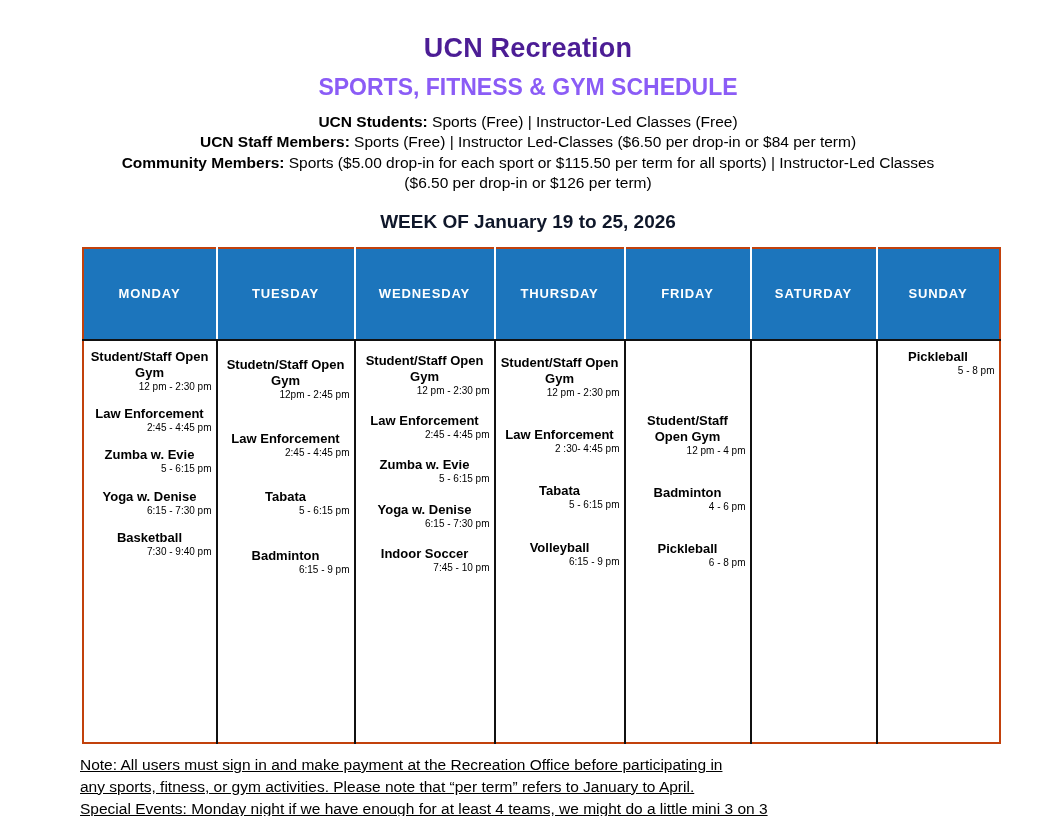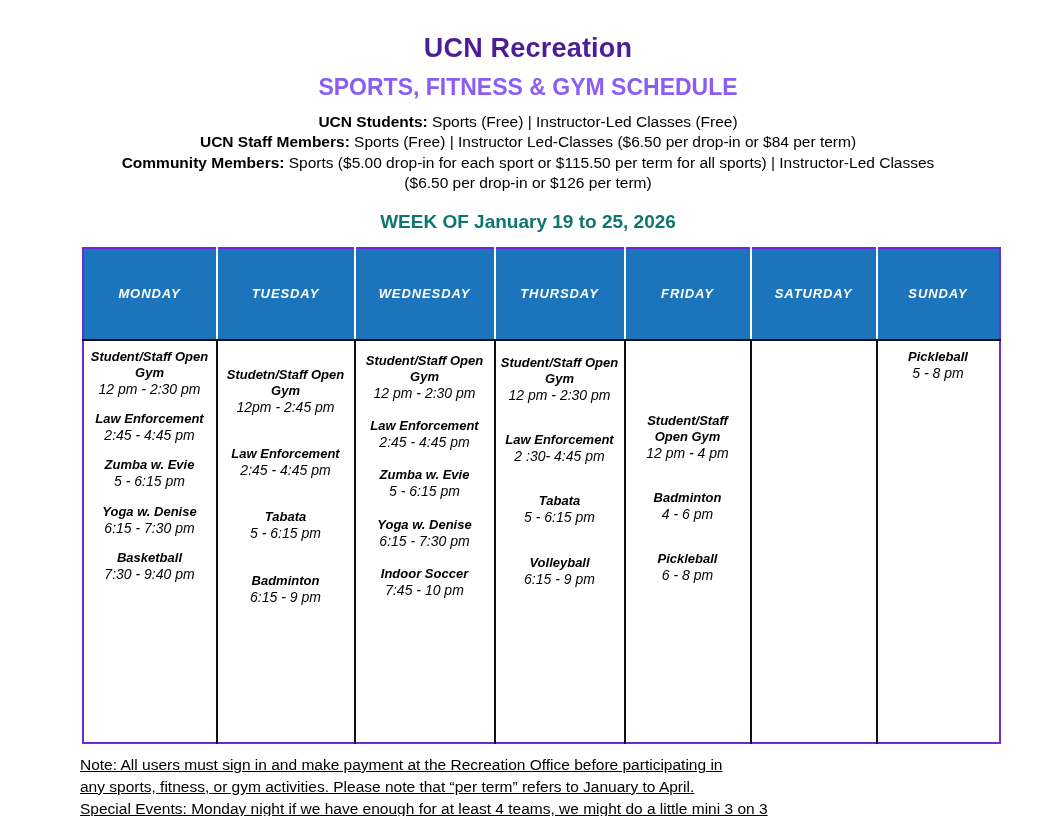--- a/index.html
+++ b/index.html
@@ -41,35 +41,34 @@
     text-align: center;
     font-size: 15.5px;
     line-height: 1.32;
     padding: 0 36px;
   }
   .rates .lbl {
     font-weight: bold;
   }
   .week {
     text-align: center;
-    color: #0f766e;
+    color: #0f172a;
     font-size: 19px;
     font-weight: bold;
     margin-top: 17px;
   }
   .table-wrap {
     margin: 14px auto 0 auto;
     width: 893px;
   }
   table.sched {
     border-collapse: collapse;
     width: 893px;
     table-layout: fixed;
-    border: 2px solid #6d28d9;
-    font-style: italic;
+    border: 2px solid #c2410c;
   }
   table.sched th {
     background: #1c75bc;
     color: #ffffff;
     font-size: 13px;
     font-weight: bold;
     letter-spacing: 0.9px;
     height: 88px;
     vertical-align: middle;
     text-align: center;
@@ -92,22 +91,23 @@
   td.mid { vertical-align: middle; }
   .ev {
     margin-bottom: 13px;
   }
   .ev .name {
     font-size: 13px;
     font-weight: bold;
     line-height: 1.22;
   }
   .ev .time {
-    font-size: 14px;
+    font-size: 10px;
     line-height: 1.25;
+    text-align: right;
   }
   .notes {
     margin: 10px auto 0 auto;
     width: 900px;
     font-size: 15.5px;
     line-height: 1.42;
     padding-left: 4px;
   }
   .notes p { margin: 0; text-decoration: underline; }
 </style>
@@ -168,21 +168,21 @@
             <div class="ev">
               <div class="name">Yoga w. Denise</div>
               <div class="time">6:15 - 7:30 pm</div>
             </div>
             <div class="ev">
               <div class="name">Basketball</div>
               <div class="time">7:30 - 9:40 pm</div>
             </div>
           </td>
 
-          <td style="padding-top:26px">
+          <td style="padding-top:16px">
             <div class="ev" style="margin-bottom:30px">
               <div class="name">Studetn/Staff Open Gym</div>
               <div class="time">12pm - 2:45 pm</div>
             </div>
             <div class="ev" style="margin-bottom:30px">
               <div class="name">Law Enforcement</div>
               <div class="time">2:45 - 4:45 pm</div>
             </div>
             <div class="ev" style="margin-bottom:30px">
               <div class="name">Tabata</div>

